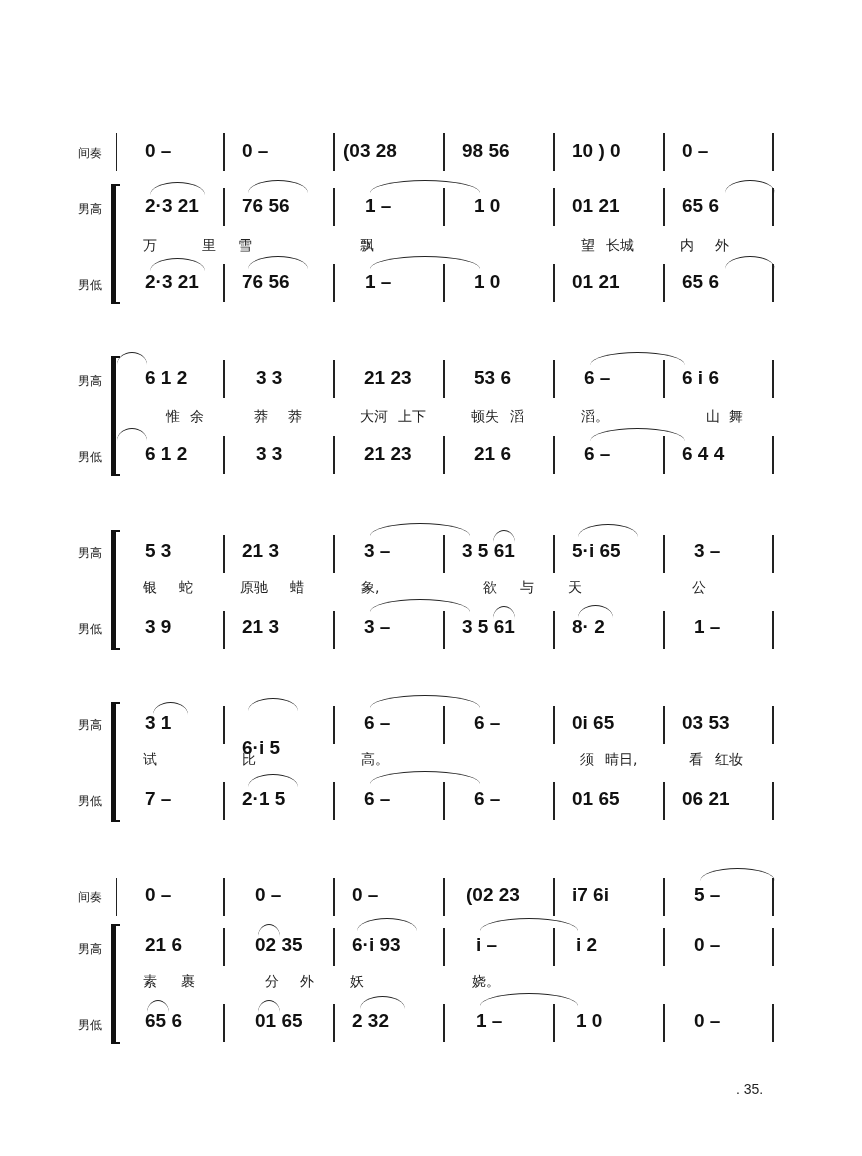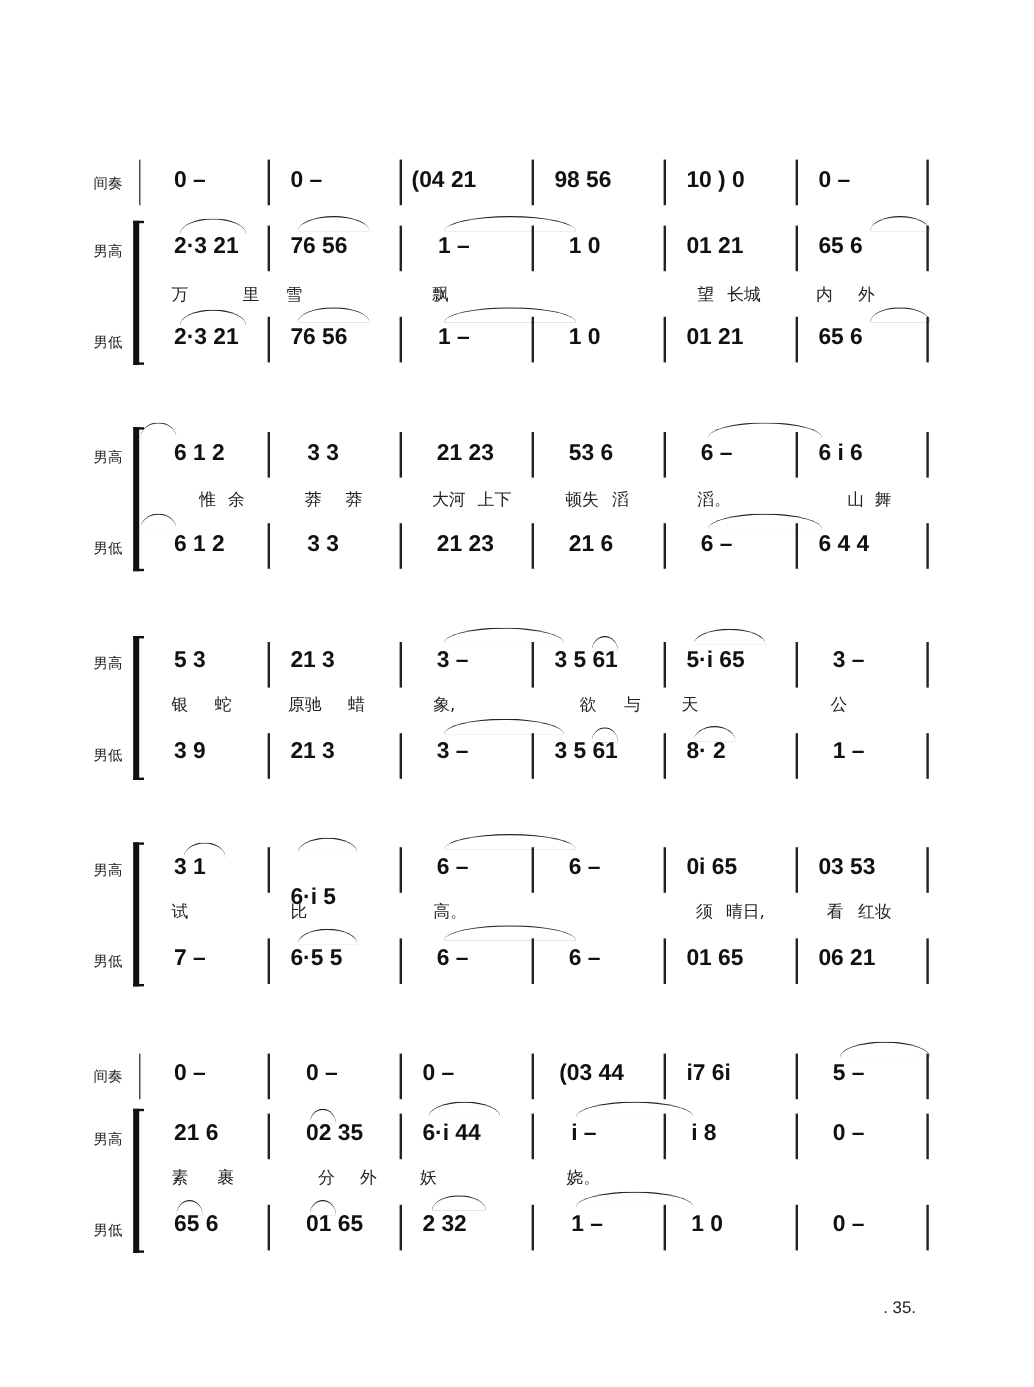--- a/index.html
+++ b/index.html
@@ -42,21 +42,21 @@
   <div class="bar" style="left:772px;top:188px;height:38px;"></div>
   <div class="bar" style="left:223px;top:264px;height:38px;"></div>
   <div class="bar" style="left:333px;top:264px;height:38px;"></div>
   <div class="bar" style="left:443px;top:264px;height:38px;"></div>
   <div class="bar" style="left:553px;top:264px;height:38px;"></div>
   <div class="bar" style="left:663px;top:264px;height:38px;"></div>
   <div class="bar" style="left:772px;top:264px;height:38px;"></div>
 
   <span class="meas" style="left:145px;top:140px;">0 –</span>
   <span class="meas" style="left:242px;top:140px;">0 –</span>
-  <span class="meas" style="left:343px;top:140px;">(04 21</span>
+  <span class="meas" style="left:343px;top:140px;">(03 28</span>
   <span class="meas" style="left:462px;top:140px;">98 56</span>
   <span class="meas" style="left:572px;top:140px;">10 ) 0</span>
   <span class="meas" style="left:682px;top:140px;">0 –</span>
 
   <div class="slur" style="left:150px;top:182px;width:55px;"></div>
   <div class="slur" style="left:248px;top:180px;width:60px;"></div>
   <div class="slur" style="left:370px;top:180px;width:110px;"></div>
   <div class="slur" style="left:725px;top:180px;width:50px;"></div>
 
   <span class="meas" style="left:145px;top:195px;">2·3 21</span>
@@ -206,21 +206,21 @@
   <span class="lyric" style="left:143px;top:751px;">试</span>
   <span class="lyric" style="left:242px;top:751px;">比</span>
   <span class="lyric" style="left:361px;top:751px;">高。</span>
   <span class="lyric" style="left:580px;top:751px;">须</span>
   <span class="lyric" style="left:605px;top:751px;">晴日,</span>
   <span class="lyric" style="left:689px;top:751px;">看</span>
   <span class="lyric" style="left:715px;top:751px;">红妆</span>
   <div class="slur" style="left:248px;top:774px;width:50px;"></div>
   <div class="slur" style="left:370px;top:771px;width:110px;"></div>
   <span class="meas" style="left:145px;top:788px;">7 –</span>
-  <span class="meas" style="left:242px;top:788px;">6·5 5</span>
+  <span class="meas" style="left:242px;top:788px;">2·1 5</span>
   <span class="meas" style="left:364px;top:788px;">6 –</span>
   <span class="meas" style="left:474px;top:788px;">6 –</span>
   <span class="meas" style="left:572px;top:788px;">01 65</span>
   <span class="meas" style="left:682px;top:788px;">06 21</span>
 </div>
 
 <div class="sys" style="top:0;">
   <span class="part-label" style="top:889px;">间奏</span>
   <span class="part-label" style="top:941px;">男高</span>
   <span class="part-label" style="top:1017px;">男低</span>
@@ -240,32 +240,32 @@
   <div class="bar" style="left:772px;top:928px;height:38px;"></div>
   <div class="bar" style="left:223px;top:1004px;height:38px;"></div>
   <div class="bar" style="left:333px;top:1004px;height:38px;"></div>
   <div class="bar" style="left:443px;top:1004px;height:38px;"></div>
   <div class="bar" style="left:553px;top:1004px;height:38px;"></div>
   <div class="bar" style="left:663px;top:1004px;height:38px;"></div>
   <div class="bar" style="left:772px;top:1004px;height:38px;"></div>
   <span class="meas" style="left:145px;top:884px;">0 –</span>
   <span class="meas" style="left:255px;top:884px;">0 –</span>
   <span class="meas" style="left:352px;top:884px;">0 –</span>
-  <span class="meas" style="left:466px;top:884px;">(03 44</span>
+  <span class="meas" style="left:466px;top:884px;">(02 23</span>
   <span class="meas" style="left:572px;top:884px;">i7 6i</span>
   <span class="meas" style="left:694px;top:884px;">5 –</span>
   <div class="slur" style="left:700px;top:868px;width:75px;"></div>
   <div class="slur" style="left:258px;top:924px;width:22px;"></div>
   <div class="slur" style="left:357px;top:918px;width:60px;"></div>
   <div class="slur" style="left:480px;top:918px;width:98px;"></div>
   <span class="meas" style="left:145px;top:934px;">21 6</span>
   <span class="meas" style="left:255px;top:934px;">02 35</span>
-  <span class="meas" style="left:352px;top:934px;">6·i 44</span>
+  <span class="meas" style="left:352px;top:934px;">6·i 93</span>
   <span class="meas" style="left:476px;top:934px;">i –</span>
-  <span class="meas" style="left:576px;top:934px;">i 8</span>
+  <span class="meas" style="left:576px;top:934px;">i 2</span>
   <span class="meas" style="left:694px;top:934px;">0 –</span>
   <span class="lyric" style="left:143px;top:973px;">素</span>
   <span class="lyric" style="left:181px;top:973px;">裹</span>
   <span class="lyric" style="left:265px;top:973px;">分</span>
   <span class="lyric" style="left:300px;top:973px;">外</span>
   <span class="lyric" style="left:350px;top:973px;">妖</span>
   <span class="lyric" style="left:472px;top:973px;">娆。</span>
   <div class="slur" style="left:147px;top:1000px;width:22px;"></div>
   <div class="slur" style="left:258px;top:1000px;width:22px;"></div>
   <div class="slur" style="left:360px;top:996px;width:45px;"></div>

